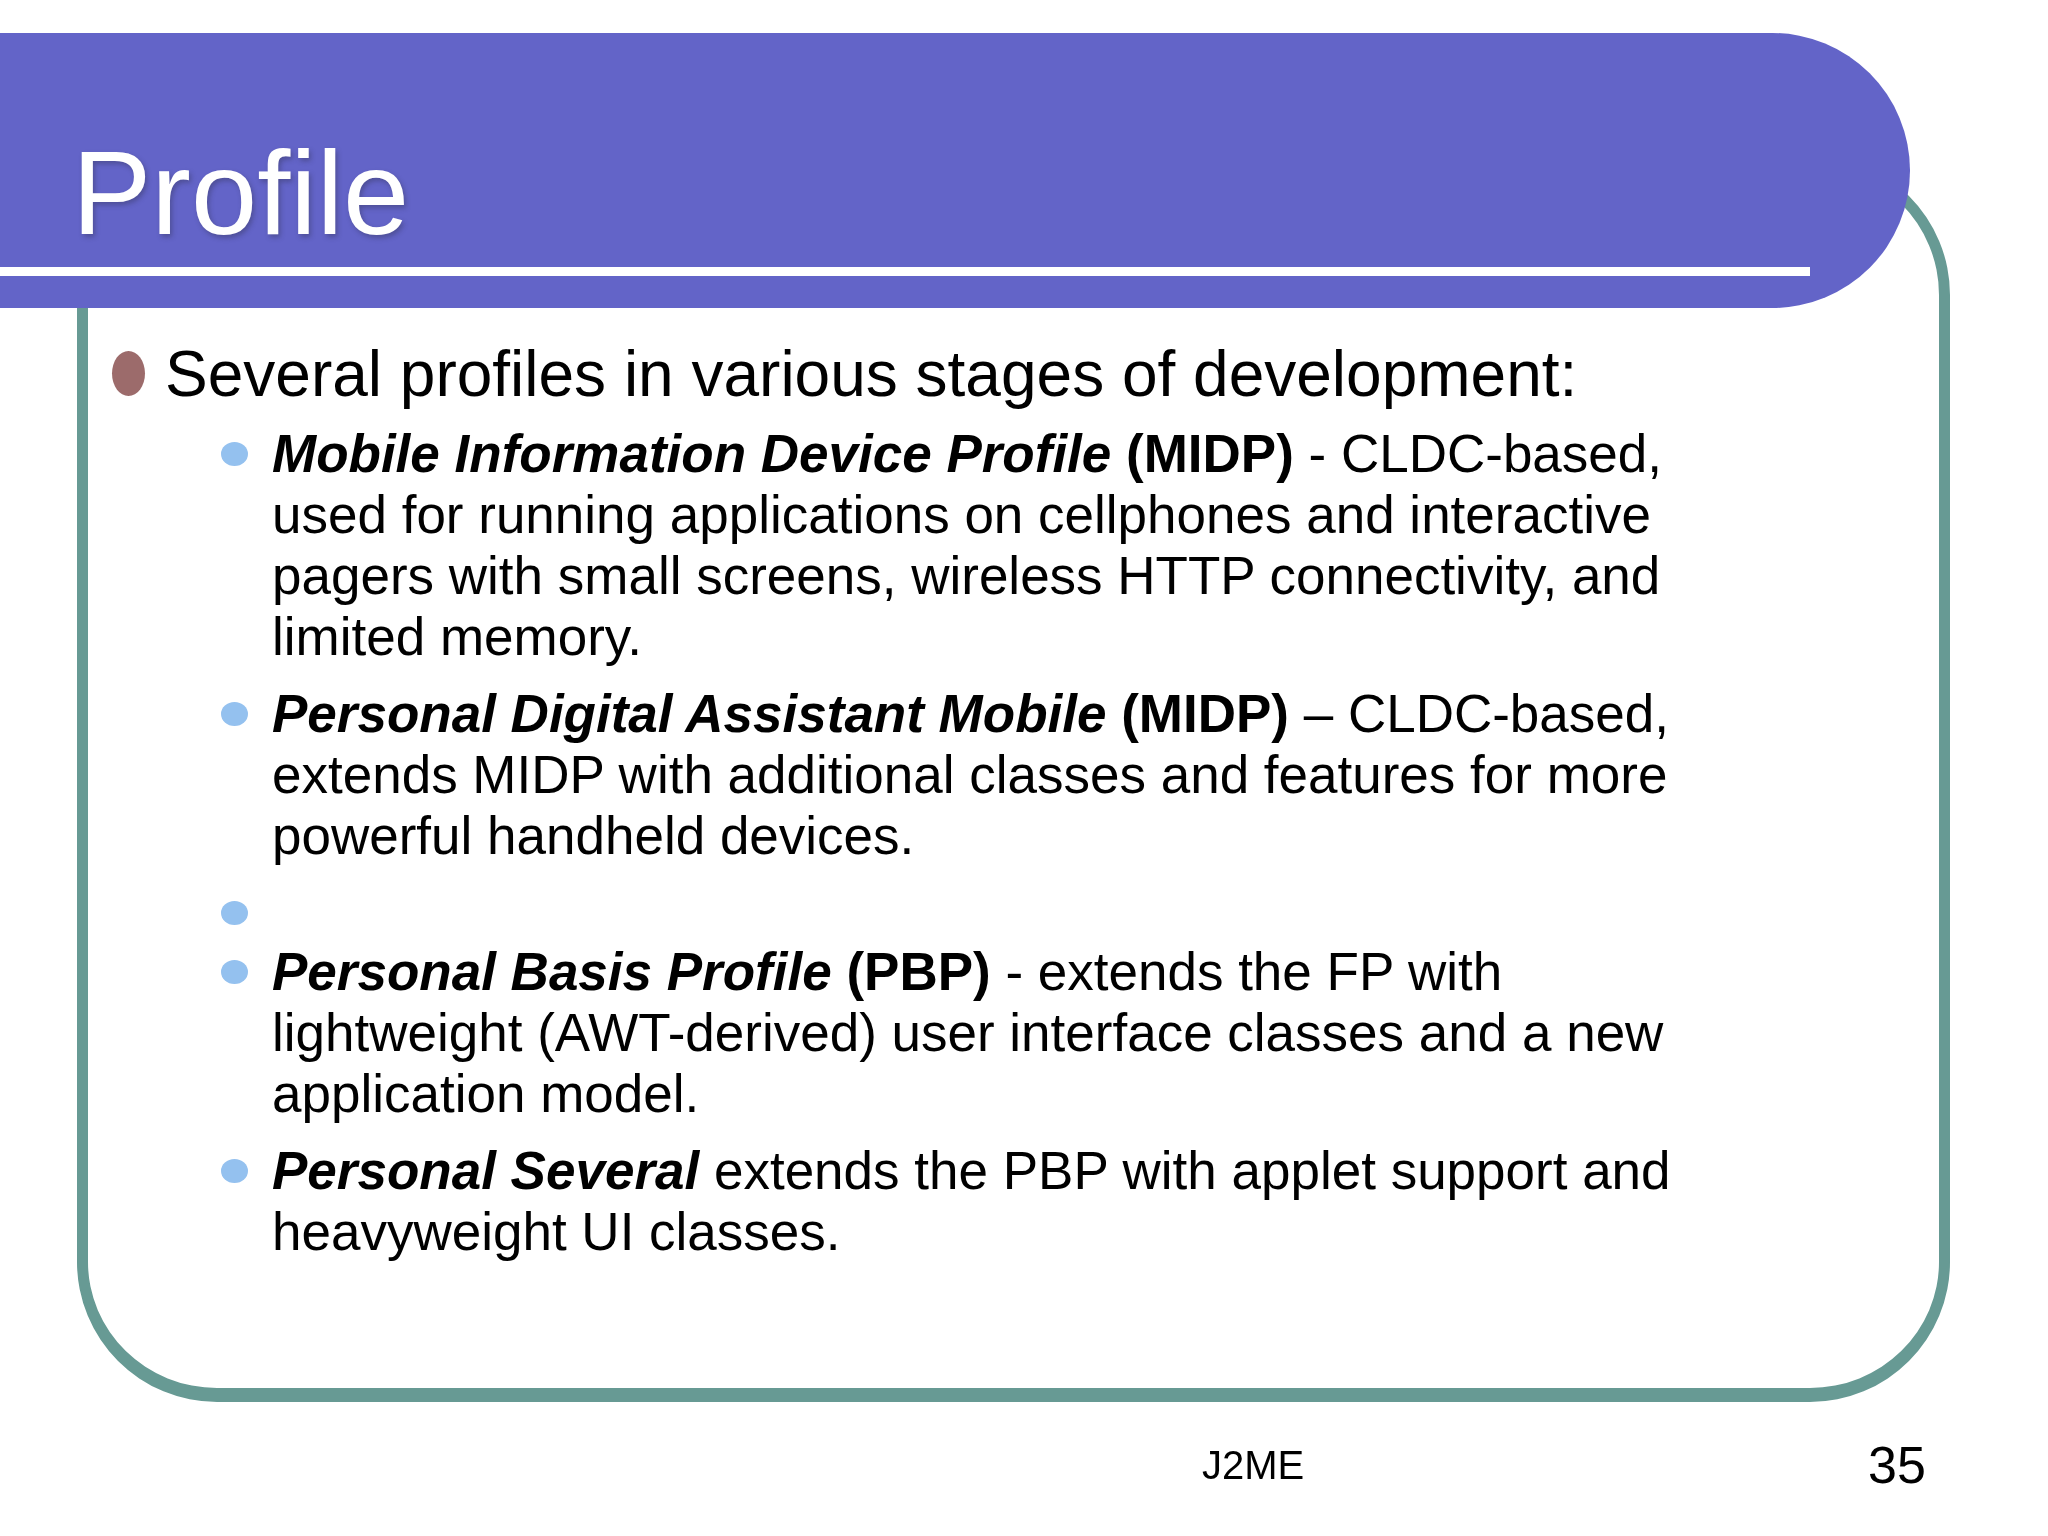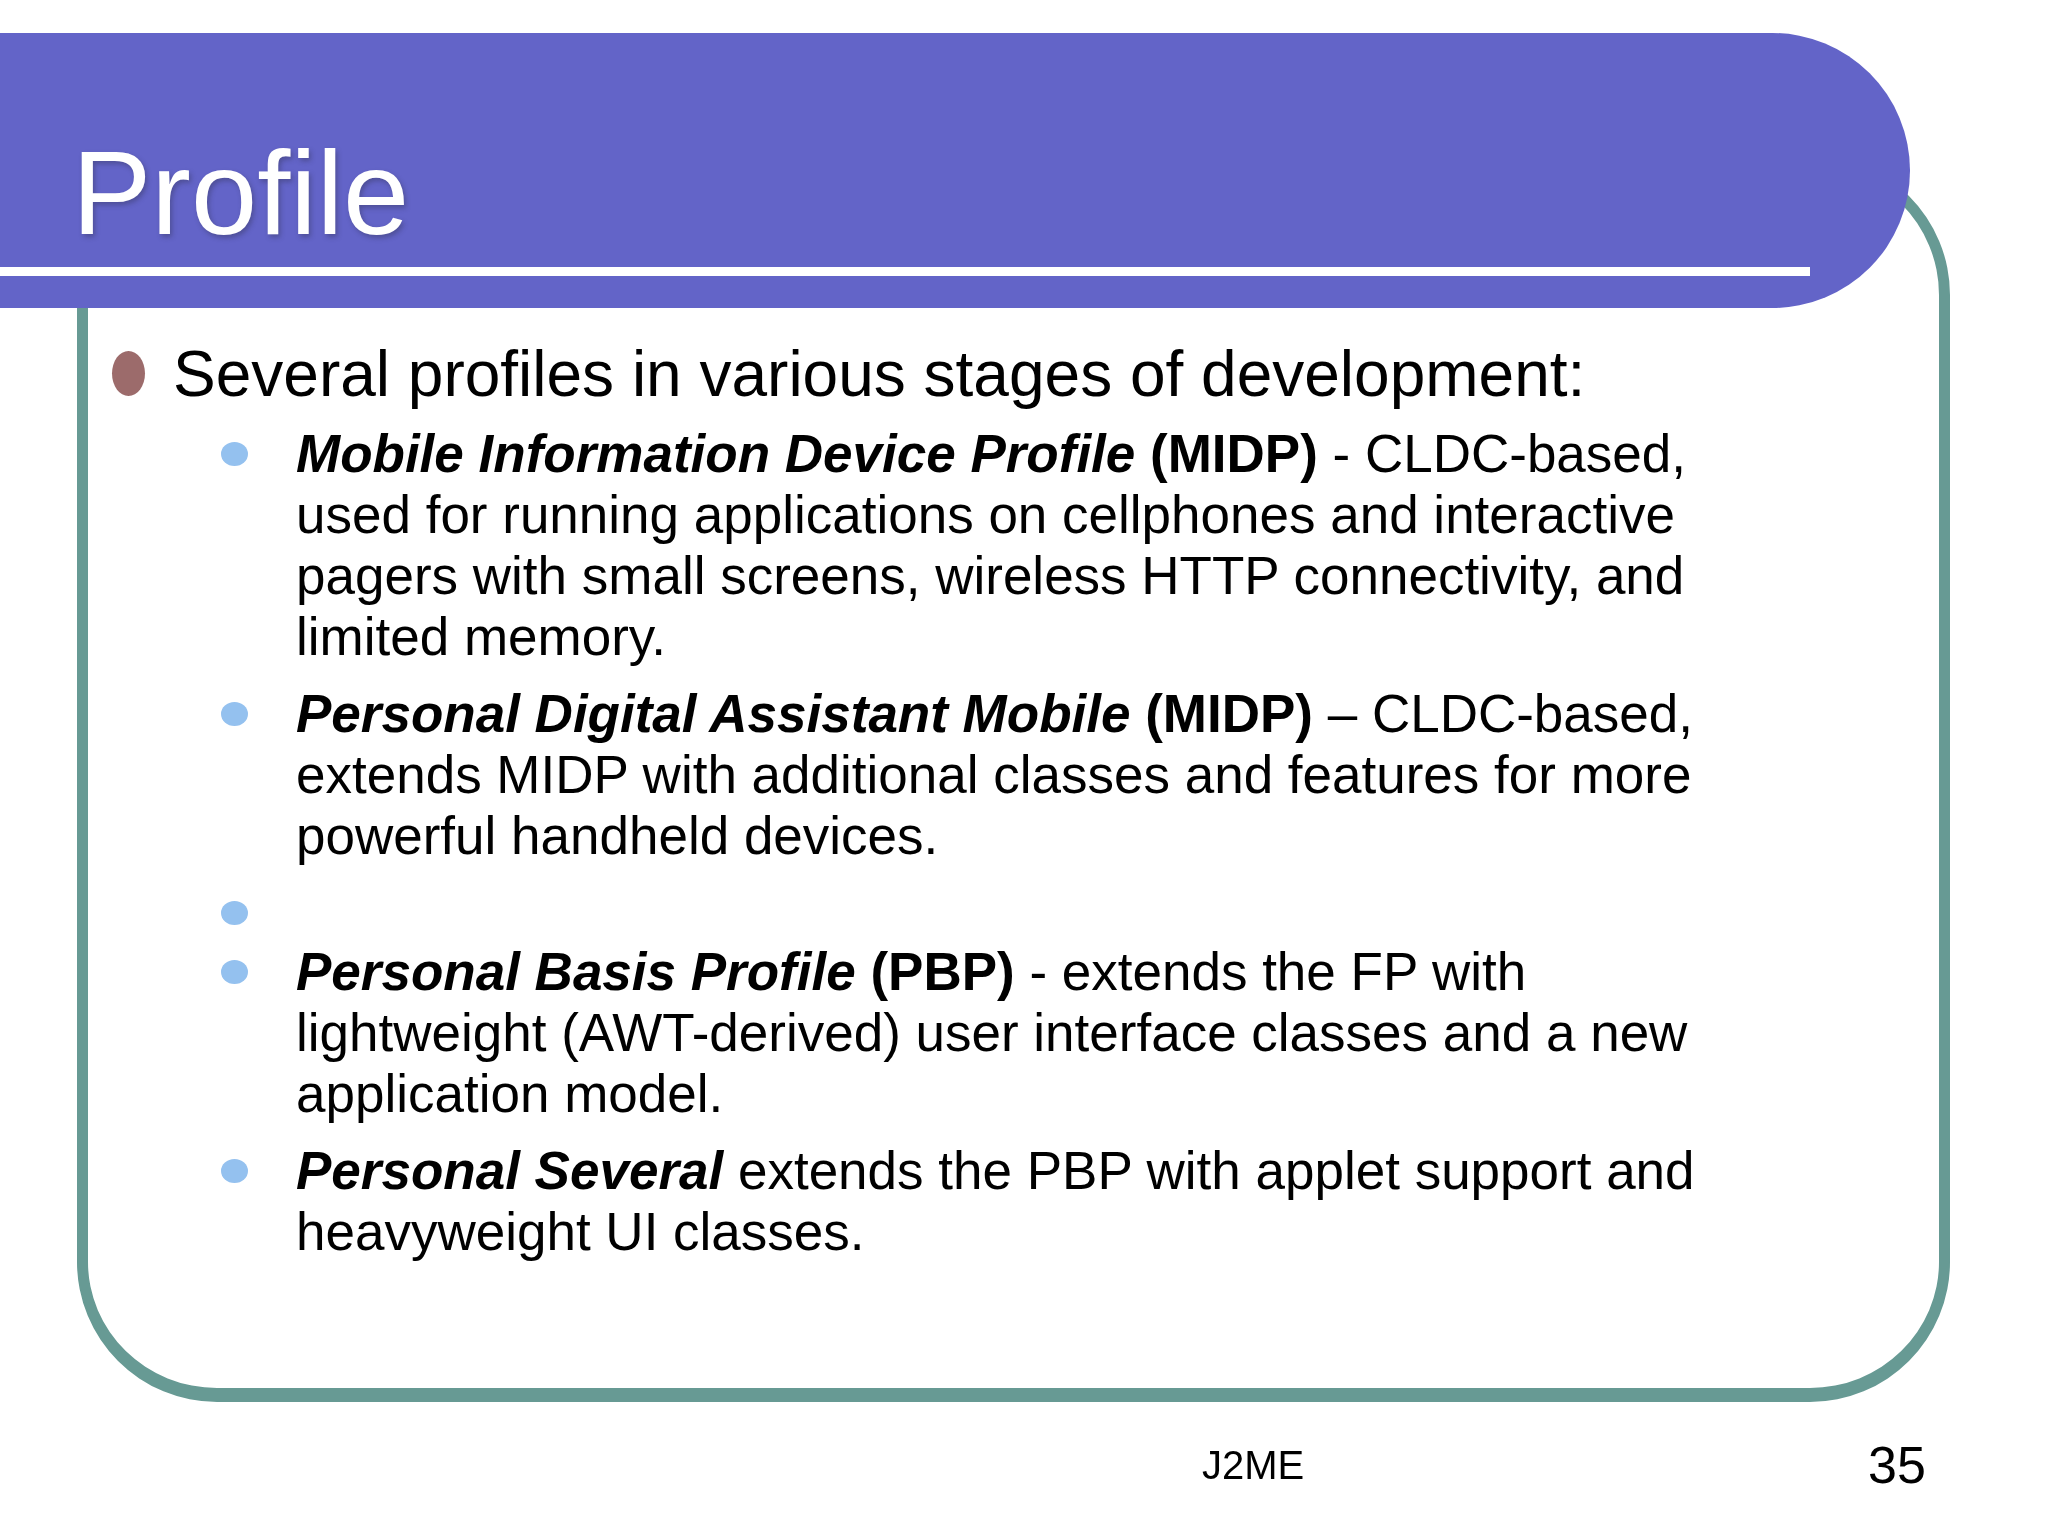--- a/index.html
+++ b/index.html
@@ -72,41 +72,41 @@
   }
   .bullet-l1{
     flex:none;
     margin-left:112px;
     margin-top:15px;
     width:33px;height:45px;
     border-radius:50%;
     background:var(--bullet-level1);
   }
   .l1-text{
-    margin-left:28px;
+    margin-left:20px;
     font-size:64px;
     line-height:76px;
     white-space:pre-wrap;
   }
   .sublist{margin-top:11px;}
   .l2-row{
     display:flex;
     align-items:flex-start;
     margin-bottom:16px;
   }
   .bullet-l2{
     flex:none;
     margin-left:221px;
     margin-top:19px;
     width:27px;height:24px;
     border-radius:50%;
     background:var(--bullet-level2);
   }
   .l2-text{
-    margin-left:48px;
+    margin-left:24px;
     width:1660px;
     font-size:53px;
     line-height:61px;
     white-space:pre-wrap;
   }
   .l2-strong{font-weight:bold;font-style:italic;}
   .l2-code{font-weight:bold;}
   
   .footer-label{
     position:absolute;

